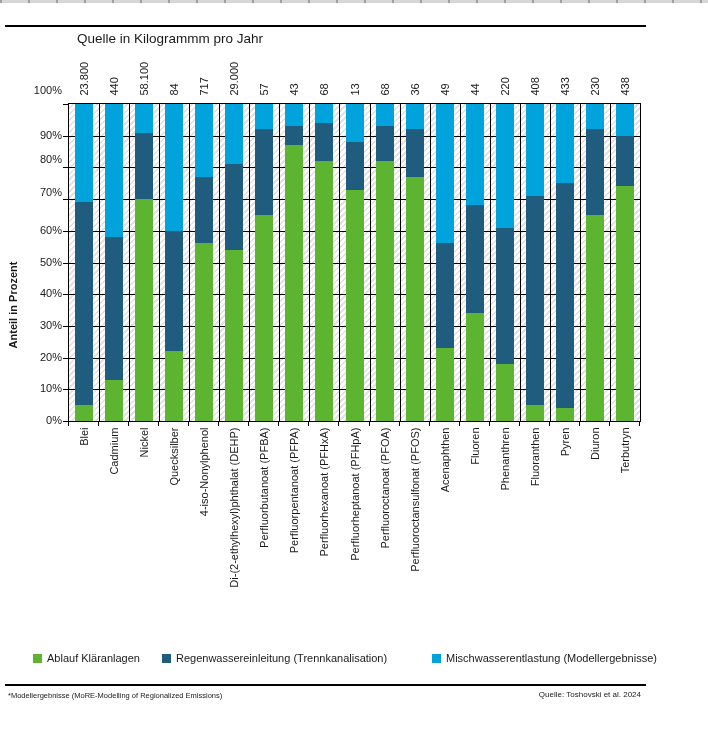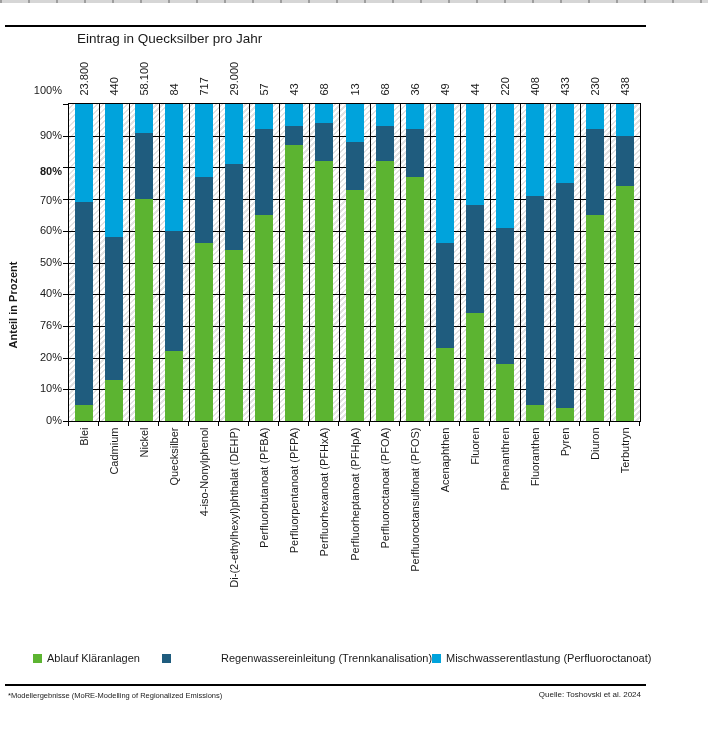--- a/index.html
+++ b/index.html
@@ -63,21 +63,21 @@
     font-size:8px;color:#1a1a1a;white-space:nowrap;
   }
 </style>
 </head>
 <body>
 
 <div id="figure">
   <div class="top-ruler"></div>
   <div class="rule-line" style="left:5px;top:25px;width:641px;height:2px;"></div>
 
-  <div class="chart-title">Eintrag in Quecksilber pro Jahr</div>
+  <div class="chart-title">Quelle in Kilogrammm pro Jahr</div>
   <div class="axis-title-y">Anteil in Prozent</div>
 
   <div class="plot-area">
     <div id="plot-inner">
         <div class="gridline" style="top: 31.7px;"></div>
         <div class="gridline" style="top: 63.4px;"></div>
         <div class="gridline" style="top: 95.1px;"></div>
         <div class="gridline" style="top: 126.8px;"></div>
         <div class="gridline" style="top: 158.5px;"></div>
         <div class="gridline" style="top: 190.2px;"></div>
@@ -198,48 +198,48 @@
           <div class="bar-seg" style="bottom: 285.3px; height: 31.7px; background: rgb(0, 163, 220);"></div>
         </div>
       </div>
   </div>
 
   <div class="legend">
     <div class="legend-item" style="left:33px;">
       <span class="legend-swatch" style="background: rgb(92, 180, 49);"></span>
       <span class="legend-text">Ablauf Kläranlagen</span>
     </div>
-    <div class="legend-item" style="left:162px;gap:45px;">
+    <div class="legend-item" style="left:162px;">
       <span class="legend-swatch" style="background: rgb(31, 92, 126);"></span>
       <span class="legend-text">Regenwassereinleitung (Trennkanalisation)</span>
     </div>
     <div class="legend-item" style="left:432px;">
       <span class="legend-swatch" style="background: rgb(0, 163, 220);"></span>
-      <span class="legend-text">Mischwasserentlastung (Perfluoroctanoat)</span>
+      <span class="legend-text">Mischwasserentlastung (Modellergebnisse)</span>
     </div>
   </div>
 
   <div class="rule-line" style="left:5px;top:684px;width:641px;height:2px;"></div>
   <div class="footer-note">*Modellergebnisse (MoRE-Modelling of Regionalized Emissions)</div>
   <div class="footer-source">Quelle: Toshovski et al. 2024</div>
 <div class="ytick-label" style="left: 20px; top: 84px;">100%</div>
     <div class="ytick-mark" style="left: 63px; top: 104px;"></div>
     <div class="ytick-label" style="left: 20px; top: 128.7px;">90%</div>
     <div class="ytick-mark" style="left: 63px; top: 135.7px;"></div>
-    <div class="ytick-label" style="left: 20px; top: 165px; font-weight: bold;">80%</div>
+    <div class="ytick-label" style="left: 20px; top: 153px;">80%</div>
     <div class="ytick-mark" style="left: 63px; top: 167.4px;"></div>
-    <div class="ytick-label" style="left: 20px; top: 194px;">70%</div>
+    <div class="ytick-label" style="left: 20px; top: 186px;">70%</div>
     <div class="ytick-mark" style="left: 63px; top: 199.1px;"></div>
     <div class="ytick-label" style="left: 20px; top: 223.8px;">60%</div>
     <div class="ytick-mark" style="left: 63px; top: 230.8px;"></div>
     <div class="ytick-label" style="left: 20px; top: 255.5px;">50%</div>
     <div class="ytick-mark" style="left: 63px; top: 262.5px;"></div>
     <div class="ytick-label" style="left: 20px; top: 287.2px;">40%</div>
     <div class="ytick-mark" style="left: 63px; top: 294.2px;"></div>
-    <div class="ytick-label" style="left: 20px; top: 318.9px;">76%</div>
+    <div class="ytick-label" style="left: 20px; top: 318.9px;">30%</div>
     <div class="ytick-mark" style="left: 63px; top: 325.9px;"></div>
     <div class="ytick-label" style="left: 20px; top: 350.6px;">20%</div>
     <div class="ytick-mark" style="left: 63px; top: 357.6px;"></div>
     <div class="ytick-label" style="left: 20px; top: 382.3px;">10%</div>
     <div class="ytick-mark" style="left: 63px; top: 389.3px;"></div>
     <div class="ytick-label" style="left: 20px; top: 414px;">0%</div>
     <div class="ytick-mark" style="left: 63px; top: 421px;"></div>
     <div class="xtick-mark" style="left: 68px; top: 422px;"></div>
     <div class="xtick-mark" style="left: 98.0526px; top: 422px;"></div>
     <div class="xtick-mark" style="left: 128.105px; top: 422px;"></div>

